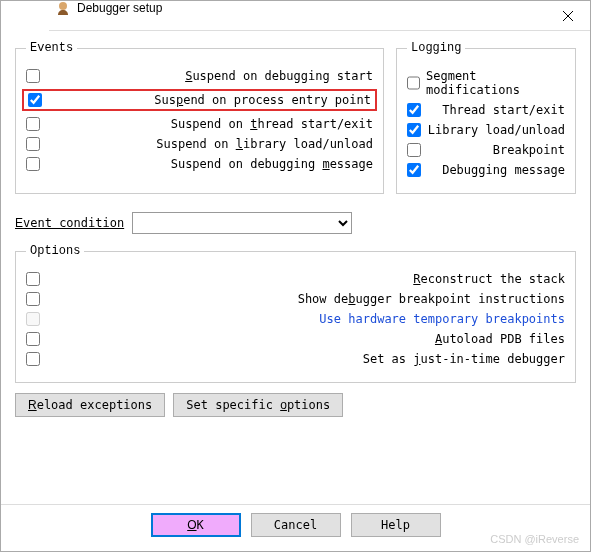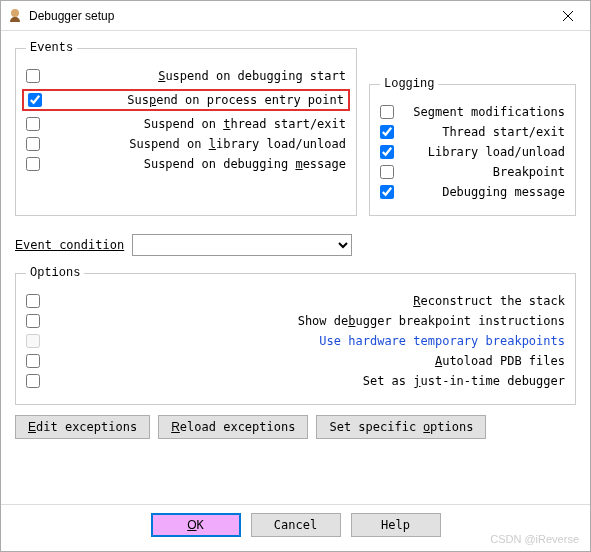--- a/index.html
+++ b/index.html
@@ -1,27 +1,27 @@
 <!DOCTYPE html>
 <html><head>
 <meta charset="utf-8">
 <style>
 * { box-sizing: border-box; font-family: "Segoe UI", Tahoma, sans-serif; font-size: 12px; }
 body { margin: 0; background: #f0f0f0; width: 591px; height: 552px; }
 .window { width: 591px; height: 552px; background: #fff; border: 1px solid #aaa; display: flex; flex-direction: column; }
-.titlebar { background: #fff; height: 30px; display: flex; align-items: center; padding: 0 0 0 6px; border-bottom: 1px solid #ddd; }
+.titlebar { background: #fff; height: 30px; display: flex; align-items: flex-start; padding: 0 0 0 6px; border-bottom: 1px solid #ddd; margin-left: 48px; }
 .titlebar .icon { width: 16px; height: 16px; margin-right: 6px; }
 .titlebar .title { flex: 1; font-size: 12px; }
 .titlebar .close { width: 45px; height: 29px; display: flex; align-items: center; justify-content: center; cursor: pointer; }
 .body { padding: 10px 14px; flex: 1; font-family: "Consolas", "Courier New", monospace; }
 fieldset { border: 1px solid #ccc; margin: 0 0 10px 0; padding: 8px 10px 10px 10px; }
 legend { font-family: Liberation Mono, monospace; padding: 0 4px; }
 .row-groups { display: flex; gap: 12px; }
 .events-group { flex: 1; }
-.logging-group { width: 207px; margin-top: 36px; }
+.logging-group { width: 180px; }
 .check-row { display: flex; align-items: center; margin: 6px 0; gap: 6px; justify-content: space-between; }
 .check-row input[type=checkbox] { width: 14px; height: 14px; margin: 0; }
 .check-row span { font-family: "Consolas", monospace; }
 .highlighted { border: 2px solid #e03030; padding: 2px 4px; margin: 2px -4px; gap: 40px; }
 .disabled span { color: #1d4ed8; }
 .event-cond-row { display: flex; align-items: center; gap: 8px; margin: 8px 0 10px 0; }
 .event-cond-row label { font-family: "Consolas", monospace; text-decoration: underline; text-decoration-style: solid; }
 .event-cond-row select { width: 220px; height: 22px; border: 1px solid #999; background: #fff; }
 .underline-key { text-decoration: underline; }
 .btn-row { display: flex; gap: 8px; margin: 10px 0; }
@@ -130,21 +130,20 @@
             <span><span class="underline-key">A</span>utoload PDB files</span>
           </div>
           <div class="check-row">
             <input type="checkbox" style="">
             <span>Set as <span class="underline-key">j</span>ust-in-time debugger</span>
           </div>
         </div>
     </fieldset>
 
     <div class="btn-row">
-      <button class="btn"><span class="underline-key">E</span>dit exceptions</button>
       <button class="btn"><span class="underline-key">R</span>eload exceptions</button>
       <button class="btn">Set specific <span class="underline-key">o</span>ptions</button>
     </div>
   </div>
 
   <div class="btn-bottom-row">
     <button class="btn-bottom primary"><span style="text-decoration:underline">O</span>K</button>
     <button class="btn-bottom">Cancel</button>
     <button class="btn-bottom">Help</button>
   </div>

